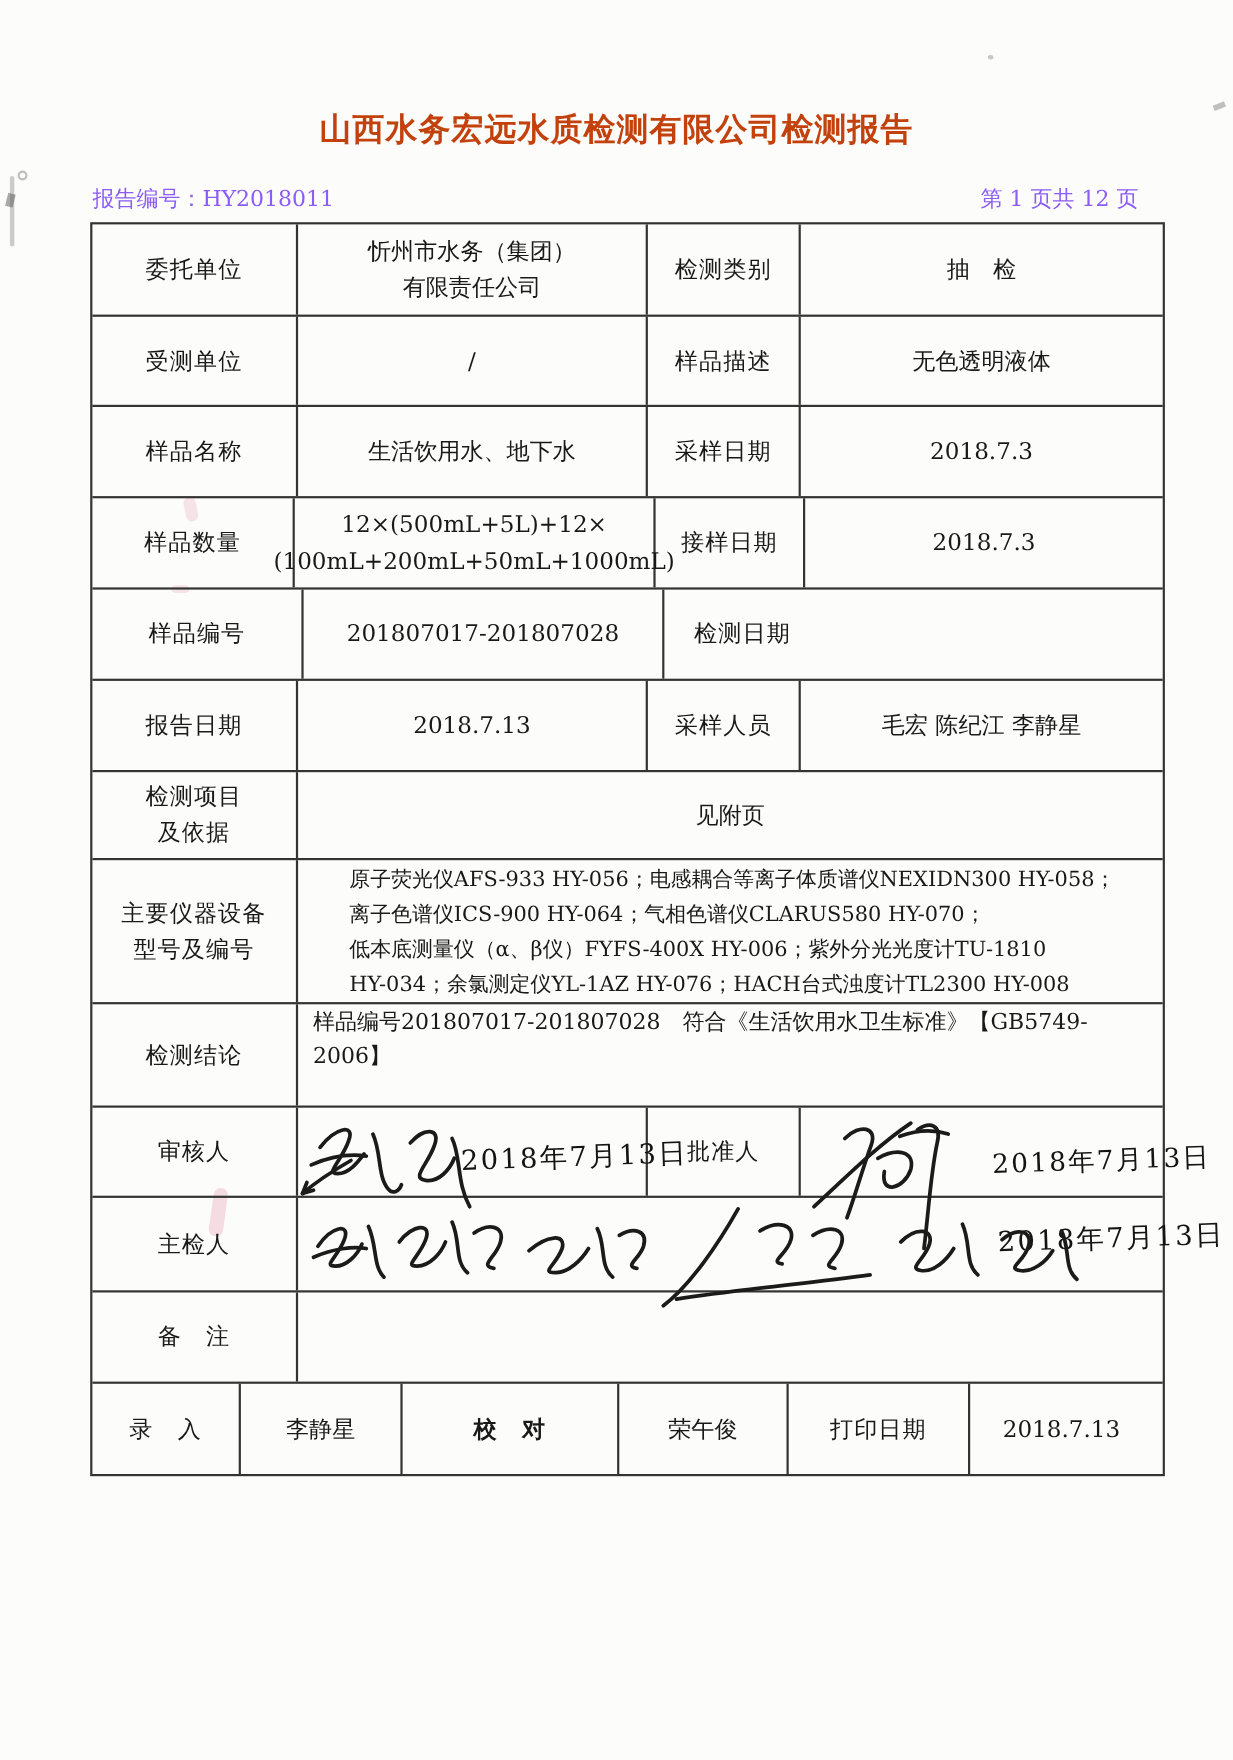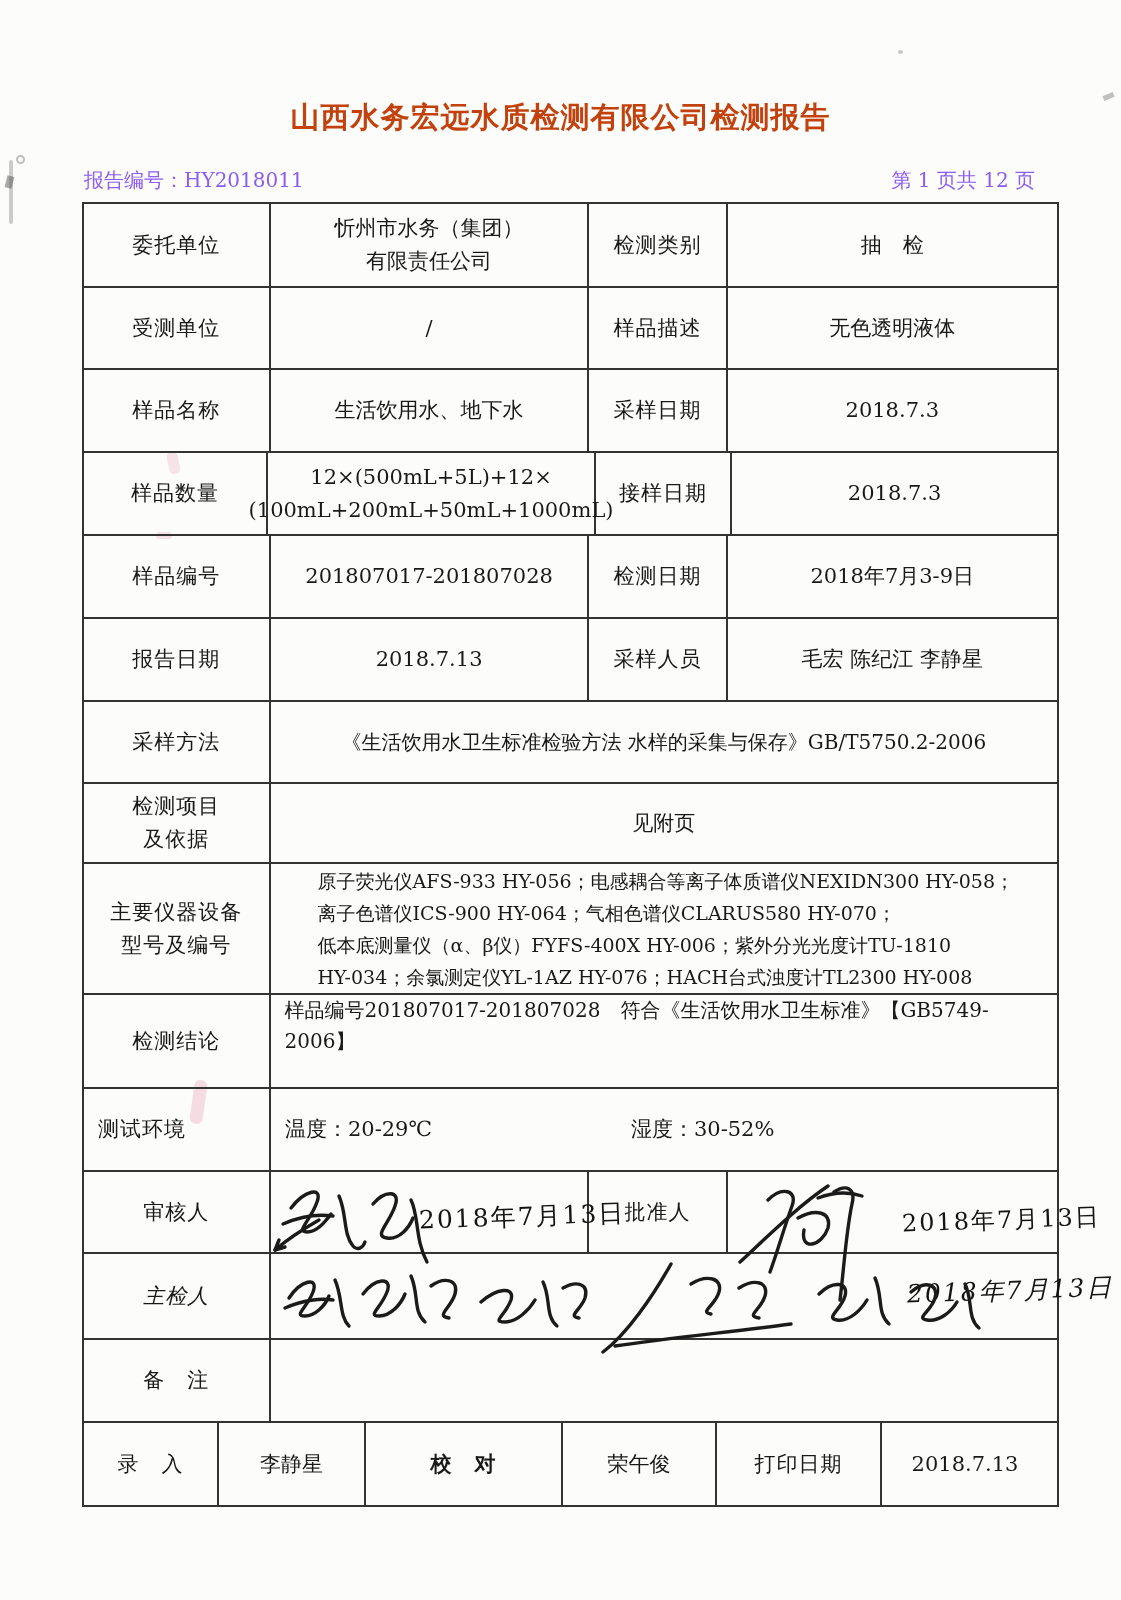--- a/index.html
+++ b/index.html
@@ -34,21 +34,21 @@
   }
   .td:last-child { border-right:none; }
   .label { letter-spacing:1px; }
   .pre { white-space:pre-line; }
   .left { justify-content:flex-start; text-align:left; padding-left:14px; }
   .c1 { width:192px; } .c2 { width:328px; } .c3 { width:142px; } .c4 { width:339px; }
   .w  { width:809px; }
   .r15-1{width:135px;} .r15-2{width:147px;} .r15-3{width:197px;font-weight:bold;}
   .r15-4{width:154px;} .r15-5{width:165px;} .r15-6{width:166px;}
   .h84{height:84px;} .h82{height:82px;} .h83{height:83px;} .h80{height:80px;justify-content:center;}
-  .h131{height:131px;} .h94{height:94px;} .h86{height:86px;font-style:italic;}
+  .h131{height:131px;} .h94{height:94px;} .h86{height:86px;}
   .inst { font-size:19px; line-height:32px; text-align:left; padding:2px 10px 2px 14px; }
   .env-temp { display:inline-block; width:346px; text-align:left; }
   
   .hw {
     position:absolute; font-family:"DejaVu Serif",serif; font-size:25px;
     color:#141414; letter-spacing:2px; transform:rotate(-2deg);
     white-space:nowrap; font-weight:500;
   }
   .sig { position:absolute; overflow:visible; z-index:3; }
   .sig path { fill:none; stroke:#1b1b1b; stroke-width:3.4;
@@ -113,34 +113,29 @@
       <div class="td c2 pre">12×(500mL+5L)+12×
 (100mL+200mL+50mL+1000mL)</div>
       <div class="td c3 label">接样日期</div>
       <div class="td c4">2018.7.3</div>
     </div>
 
     <div class="tr h83">
       <div class="td c1 label">样品编号</div>
       <div class="td c2">201807017-201807028</div>
       <div class="td c3 label">检测日期</div>
-      <div class="td c4">2018年7月3-9日</div>
     </div>
 
     <div class="tr h83">
       <div class="td c1 label">报告日期</div>
       <div class="td c2">2018.7.13</div>
       <div class="td c3 label">采样人员</div>
       <div class="td c4">毛宏 陈纪江 李静星</div>
     </div>
 
-    <div class="tr h82">
-      <div class="td c1 label">采样方法</div>
-      <div class="td w" style="font-size:20px;">《生活饮用水卫生标准检验方法 水样的采集与保存》GB/T5750.2-2006</div>
-    </div>
 
     <div class="tr h80">
       <div class="td c1 label pre">检测项目
 及依据</div>
       <div class="td w">见附页</div>
     </div>
 
     <div class="tr h131">
       <div class="td c1 label pre">主要仪器设备
 型号及编号</div>
@@ -148,27 +143,20 @@
 离子色谱仪ICS-900  HY-064；气相色谱仪CLARUS580  HY-070；
 低本底测量仪（α、β仪）FYFS-400X  HY-006；紫外分光光度计TU-1810
 HY-034；余氯测定仪YL-1AZ  HY-076；HACH台式浊度计TL2300  HY-008</div>
     </div>
 
     <div class="tr h94">
       <div class="td c1 label">检测结论</div>
       <div class="td w left" style="font-size:20px; align-items:flex-start; ">样品编号201807017-201807028　符合《生活饮用水卫生标准》【GB5749-2006】</div>
     </div>
 
-    <div class="tr h83">
-      <div class="td c1 label left">测试环境</div>
-      <div class="td w left">
-        <span class="env-temp">温度：20-29℃</span>
-        <span>湿度：30-52%</span>
-      </div>
-    </div>
 
     <div class="tr h82">
       <div class="td c1 label">审核人</div>
       <div class="td c2">
         <svg class="sig" style="left:-10px; top:2px;" width="180" height="96" viewBox="0 0 180 96">
           <path d="M30,34 C44,16 62,12 56,28 C50,46 34,58 46,58 C56,58 64,48 70,40"></path>
           <path d="M22,50 C40,42 58,40 72,42"></path>
           <path d="M58,46 C44,54 28,64 14,76"></path>
           <path d="M14,76 L24,73 M14,76 L18,66"></path>
           <path d="M78,22 C86,40 82,60 92,72 C96,77 102,74 104,68"></path>

